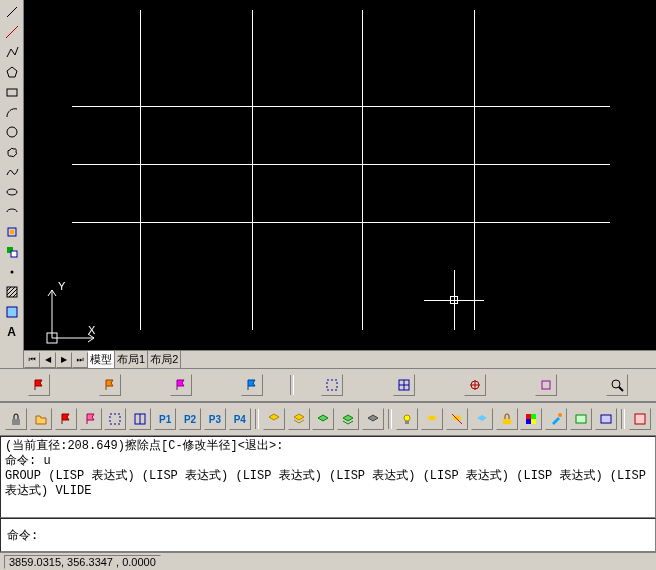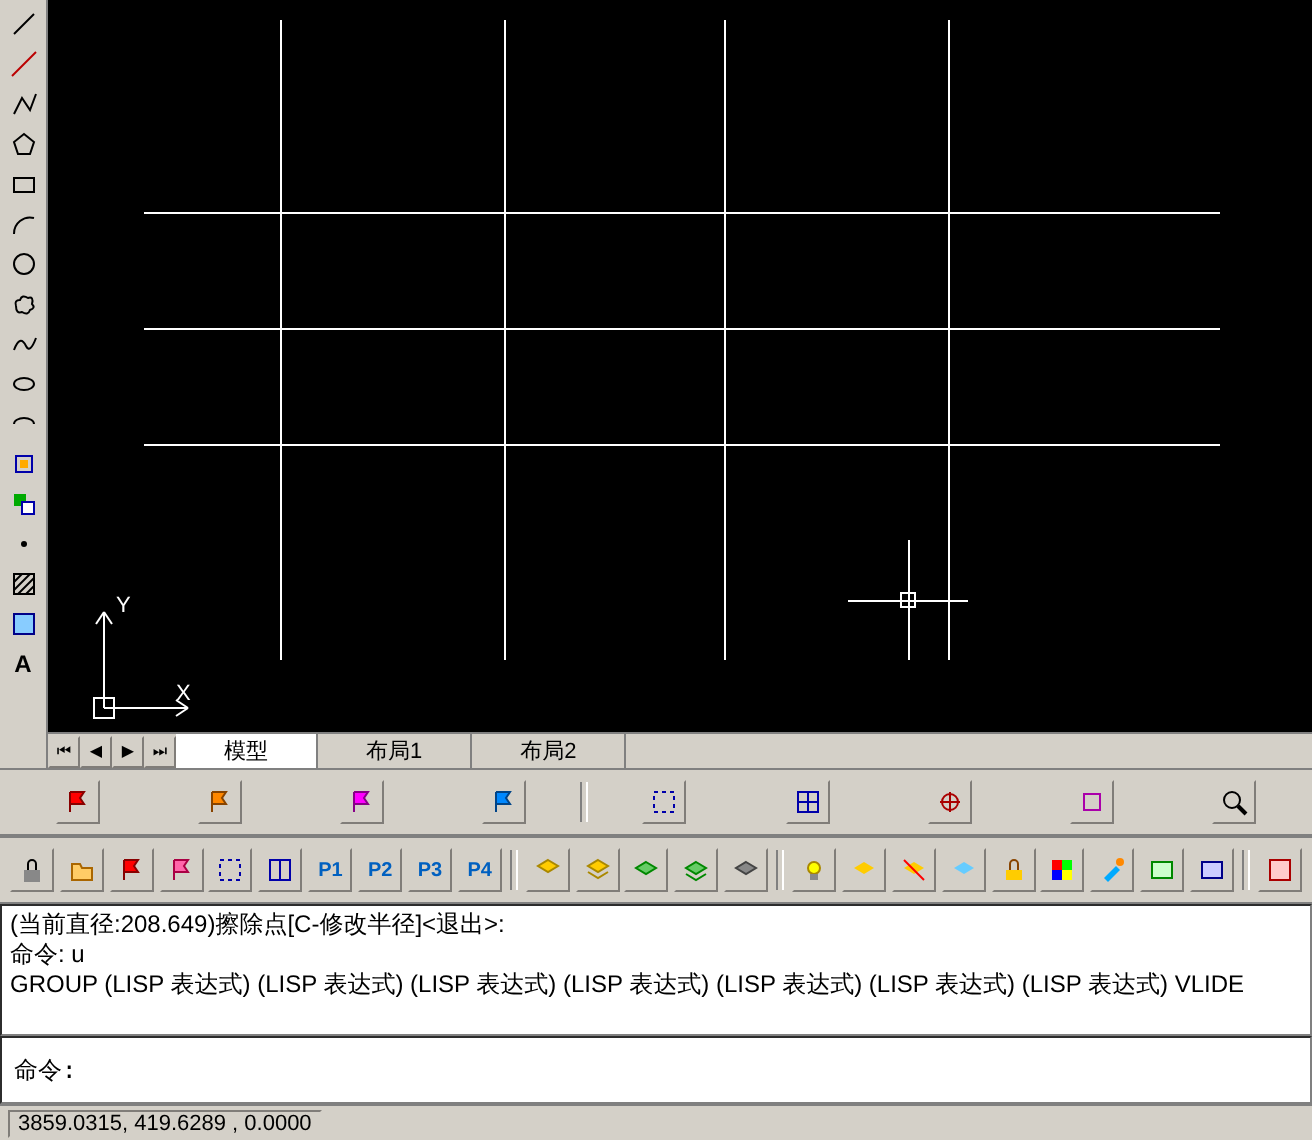--- a/index.html
+++ b/index.html
@@ -13,26 +13,26 @@
 .grid-line{position:absolute;background:#fff}
 .ucs{position:absolute;left:28px;bottom:8px;pointer-events:none}
 .ucs line{stroke:#fff;stroke-width:1}
 .ucs text{fill:#fff;font-size:11px}
 .cursor-cross{position:absolute;left:430px;top:300px;pointer-events:none}
 .cursor-cross .h{position:absolute;width:60px;height:1px;background:#fff;left:-30px;top:0}
 .cursor-cross .v{position:absolute;width:1px;height:60px;background:#fff;left:0;top:-30px}
 .cursor-cross .box{position:absolute;width:8px;height:8px;border:1px solid #fff;left:-4px;top:-4px}
 .tabbar{height:18px;background:#d4d0c8;display:flex;align-items:center;border-top:1px solid #808080}
 .tab-arr{width:16px;height:16px;display:flex;align-items:center;justify-content:center;cursor:pointer;border:1px outset #d4d0c8;font-size:8px}
-.tab{padding:1px 24px;background:#d4d0c8;border-right:1px solid #808080;cursor:pointer;font-size:11px;white-space:nowrap}
+.tab{padding:1px 2px;background:#d4d0c8;border-right:1px solid #808080;cursor:pointer;font-size:11px;white-space:nowrap}
 .tab.active{background:#fff;font-weight:normal}
 .tbrow{height:26px;background:#d4d0c8;border-top:1px solid #808080;border-bottom:1px solid #808080;display:flex;align-items:center;padding:16px 4px;gap:1px;overflow:hidden}
 .tbrow .tb-btn{width:22px;height:22px;border:1px outset #d4d0c8}
 .sep{width:4px;height:20px;border-left:1px solid #808080;border-right:1px solid #fff;margin:0 2px}
-.cmdwin{height:66px;background:#fff;border:1px inset #808080;padding:2px 4px;font-family:Liberation Sans, sans-serif;font-size:12px;line-height:15px;overflow:hidden;white-space:pre-wrap}
+.cmdwin{height:82px;background:#fff;border:1px inset #808080;padding:2px 4px;font-family:Liberation Mono, monospace;font-size:12px;line-height:15px;overflow:hidden;white-space:pre-wrap}
 .cmdline{height:18px;background:#fff;border:1px inset #808080;display:flex;align-items:center;padding:16px 6px;font-family:SimSun,monospace;font-size:12px}
 .status{height:18px;background:#d4d0c8;display:flex;align-items:center;padding:0 4px;font-size:11px;border-top:1px solid #808080;overflow:hidden}
 .st-cell{border:1px inset #d4d0c8;padding:0 4px;margin-right:2px;white-space:nowrap}
 .p1{color:#0060c0;font-size:10px;font-weight:bold}
 .ic{width:14px;height:14px;display:inline-block}
 </style>
 </head>
 <body>
 
 <div class="app">
@@ -354,15 +354,15 @@
  </div>
 
  <div class="cmdwin">(当前直径:208.649)擦除点[C-修改半径]&lt;退出&gt;:
 命令: u
 GROUP (LISP 表达式) (LISP 表达式) (LISP 表达式) (LISP 表达式) (LISP 表达式) (LISP 表达式) (LISP 表达式) VLIDE</div>
  <div class="cmdline">
       <span>命令:</span>
     </div>
 
  <div class="status">
-  <div class="st-cell">3859.0315, 419.6289 , 0.0000</div>
+  <div class="st-cell">3859.0315, 356.3347 , 0.0000</div>
  </div>
 </div>
 
 </body></html>

